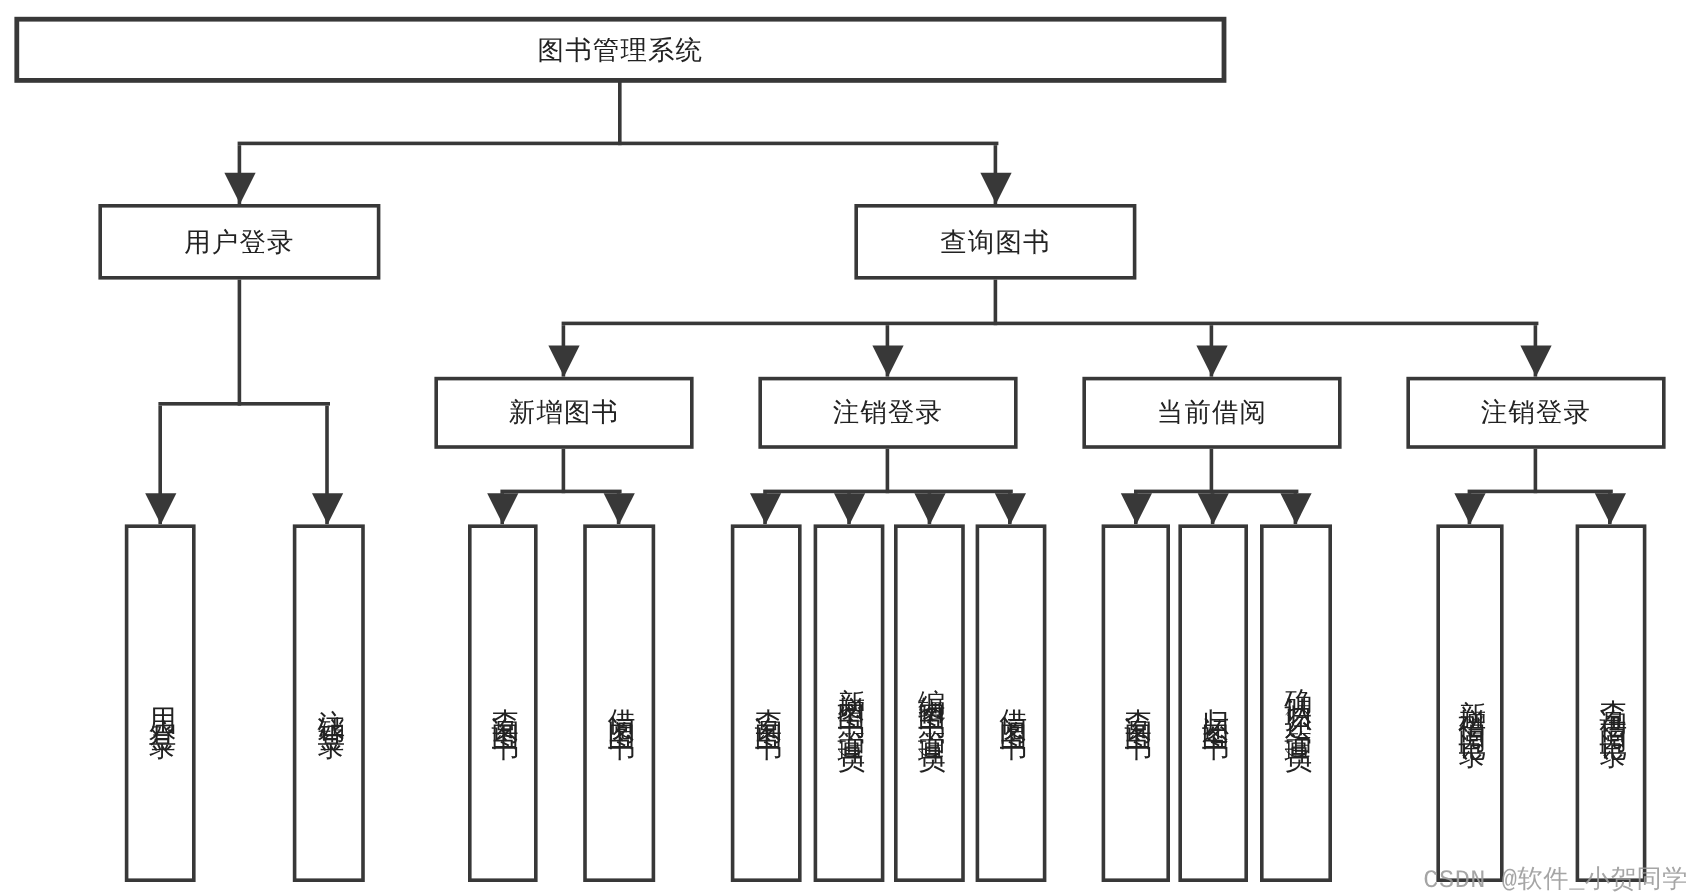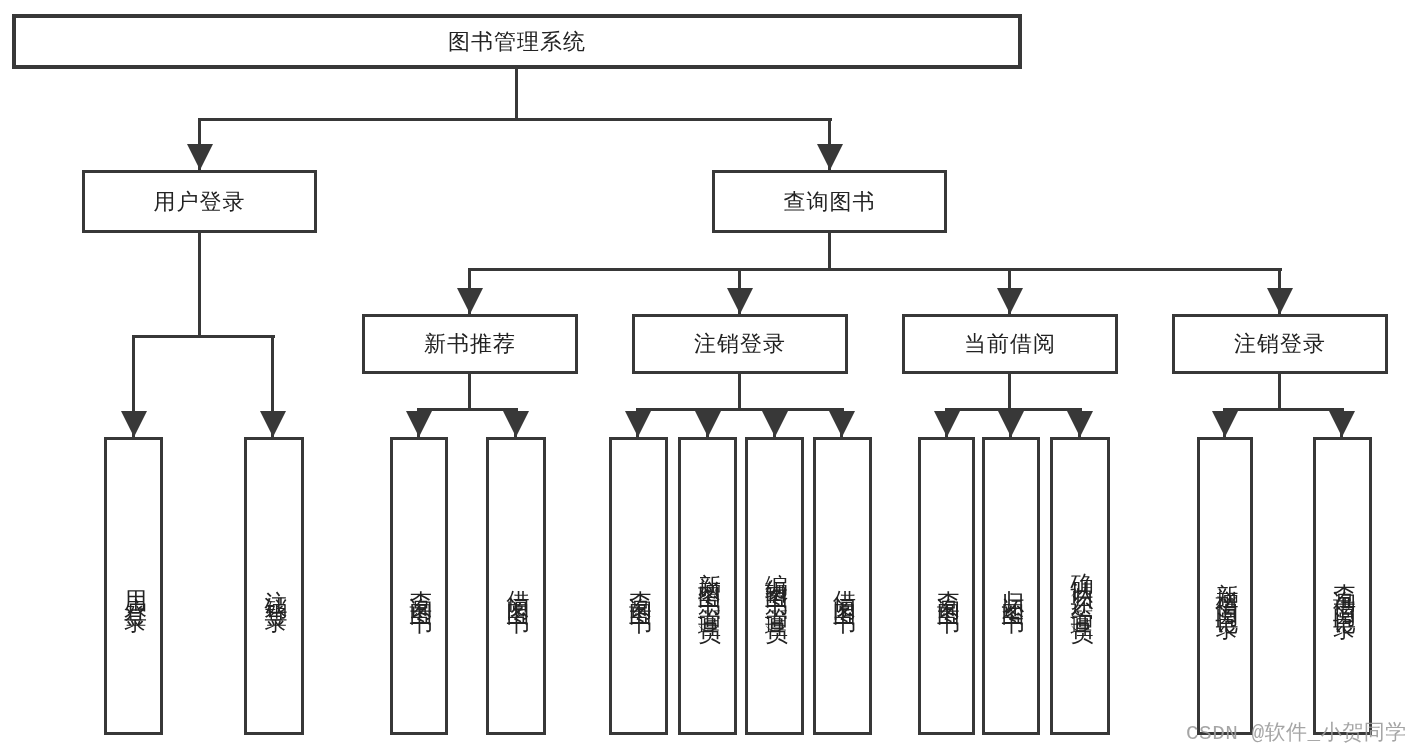--- a/index.html
+++ b/index.html
@@ -88,21 +88,21 @@
   <div class="h" style="left:468px;top:268px;width:814px"></div>
   <div class="v" style="left:468px;top:271px;height:43px"></div>
   <div class="v" style="left:738px;top:271px;height:43px"></div>
   <div class="v" style="left:1008px;top:271px;height:43px"></div>
   <div class="v" style="left:1278px;top:271px;height:43px"></div>
   <div class="ah" style="left:457px;top:288px"></div>
   <div class="ah" style="left:727px;top:288px"></div>
   <div class="ah" style="left:997px;top:288px"></div>
   <div class="ah" style="left:1267px;top:288px"></div>
 
-  <div class="box l3" style="left:362px">新书推荐</div>
+  <div class="box l3" style="left:362px">新增图书</div>
   <div class="box l3" style="left:632px">注销登录</div>
   <div class="box l3" style="left:902px">当前借阅</div>
   <div class="box l3" style="left:1172px">注销登录</div>
 
   <div class="v" style="left:468px;top:374px;height:37px"></div>
   <div class="h" style="left:417px;top:408px;width:101px"></div>
   <div class="v" style="left:417px;top:411px;height:26px"></div>
   <div class="v" style="left:514px;top:411px;height:26px"></div>
   <div class="ah" style="left:406px;top:411px"></div>
   <div class="ah" style="left:503px;top:411px"></div>

